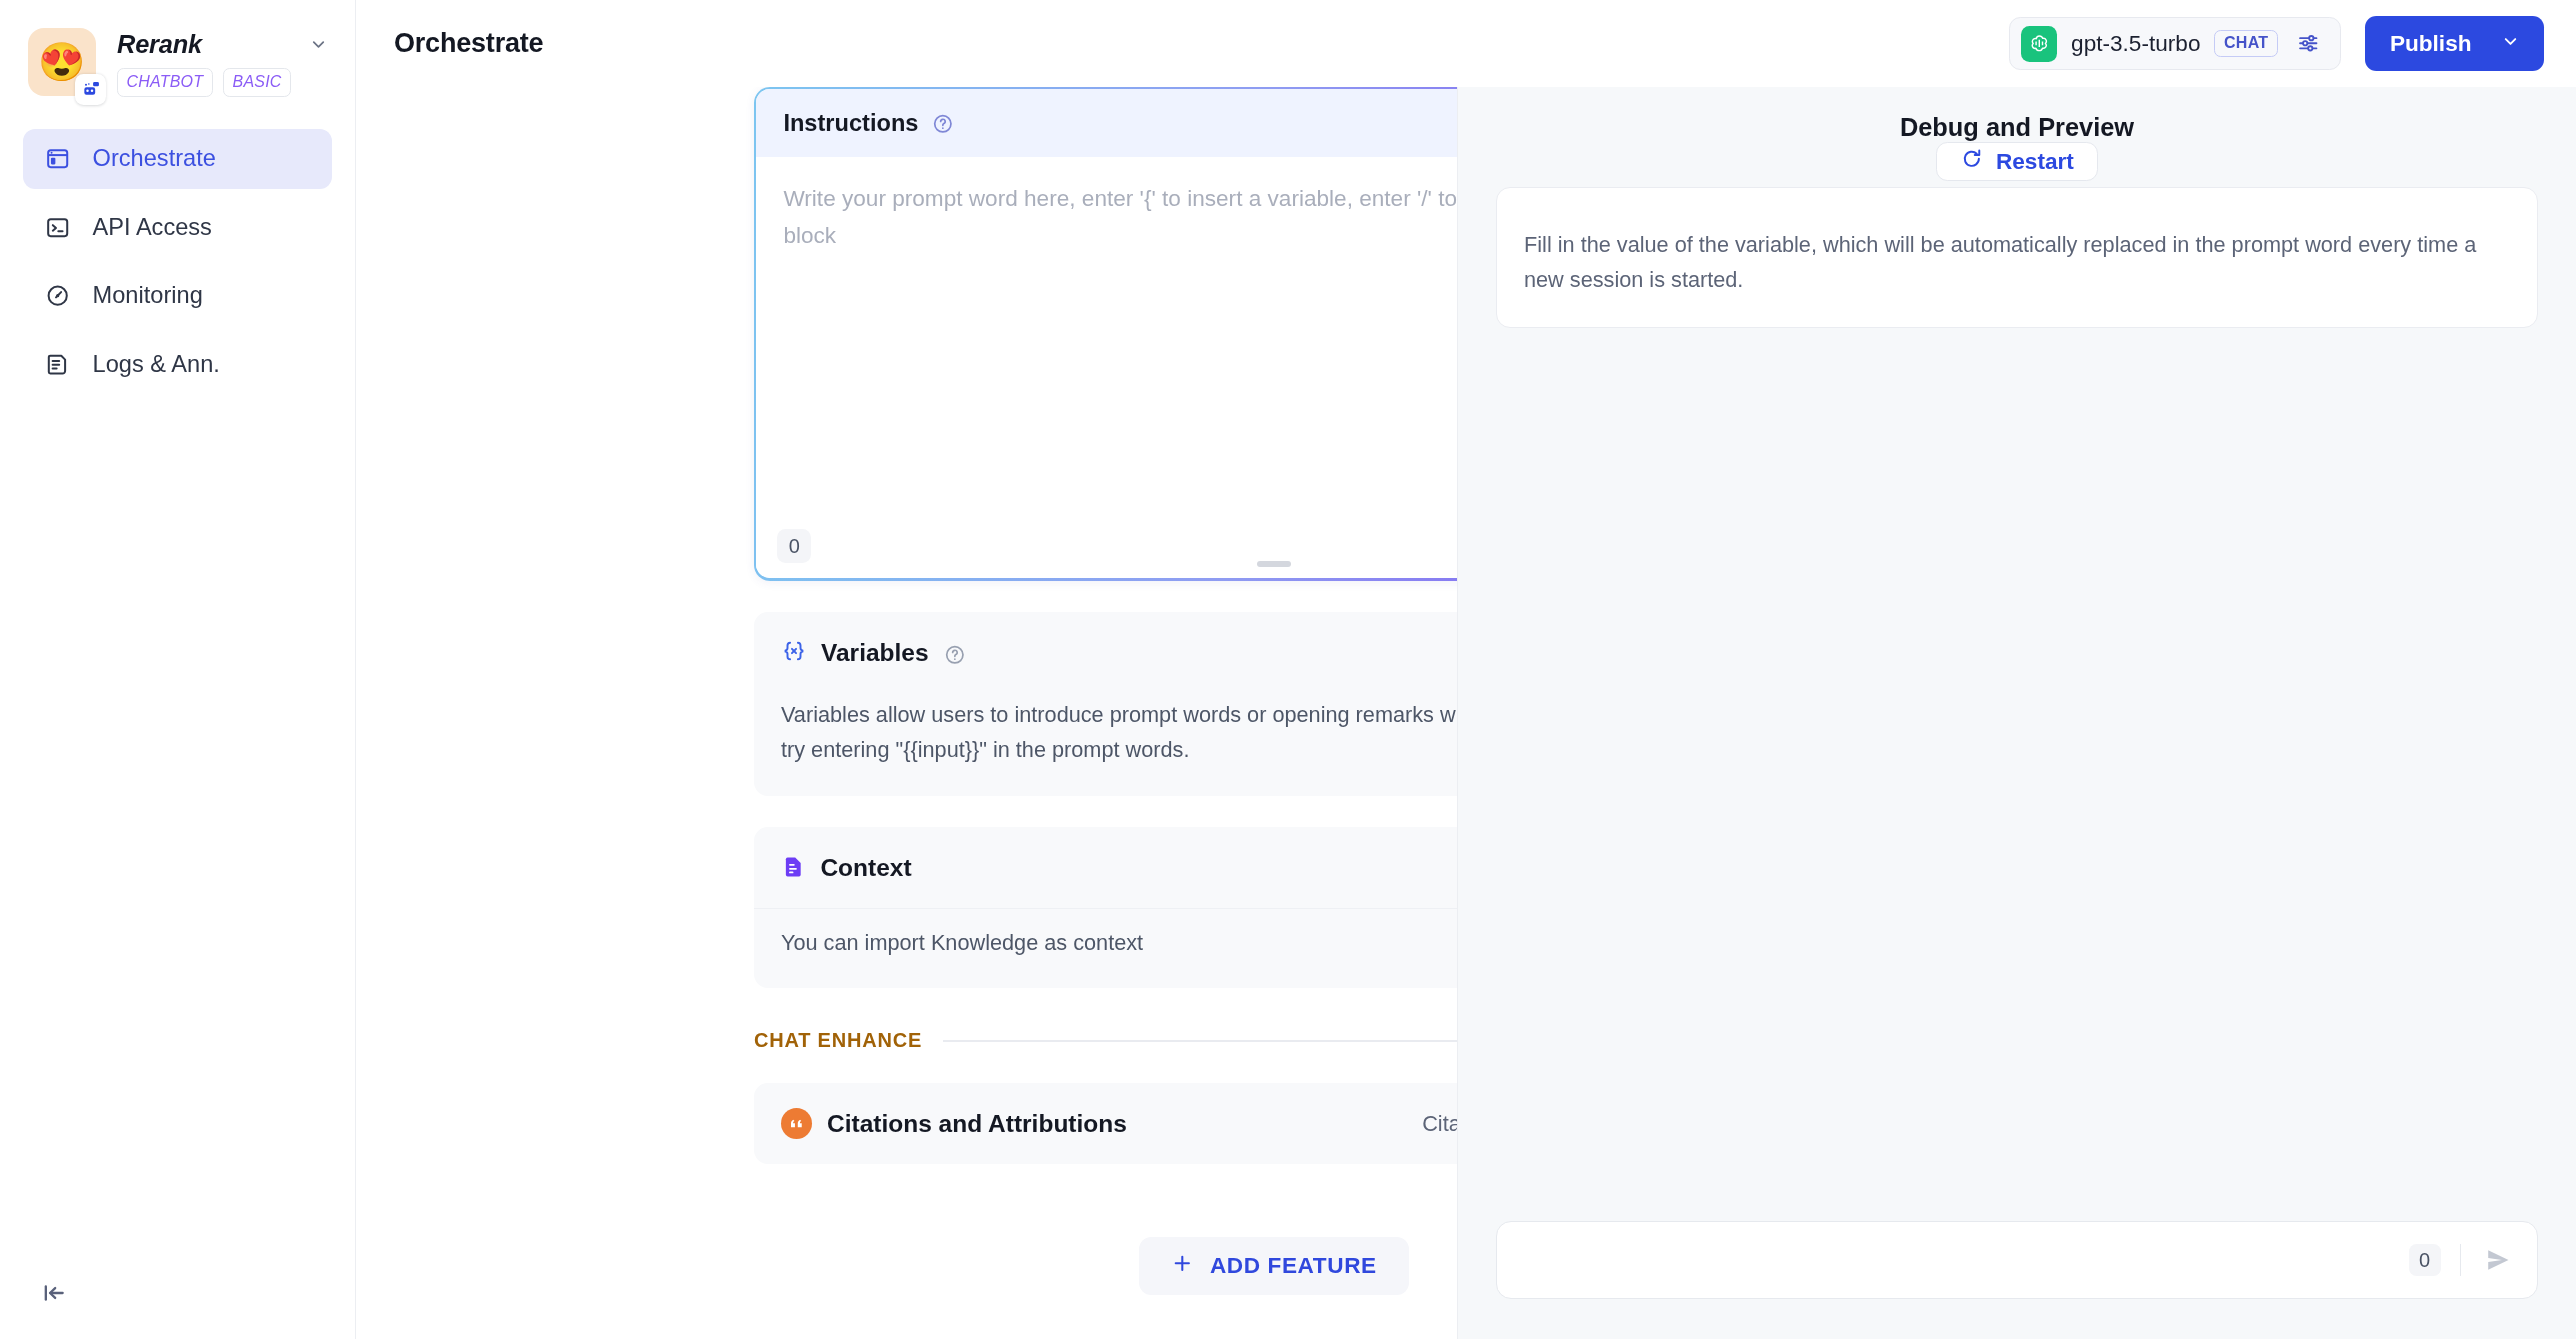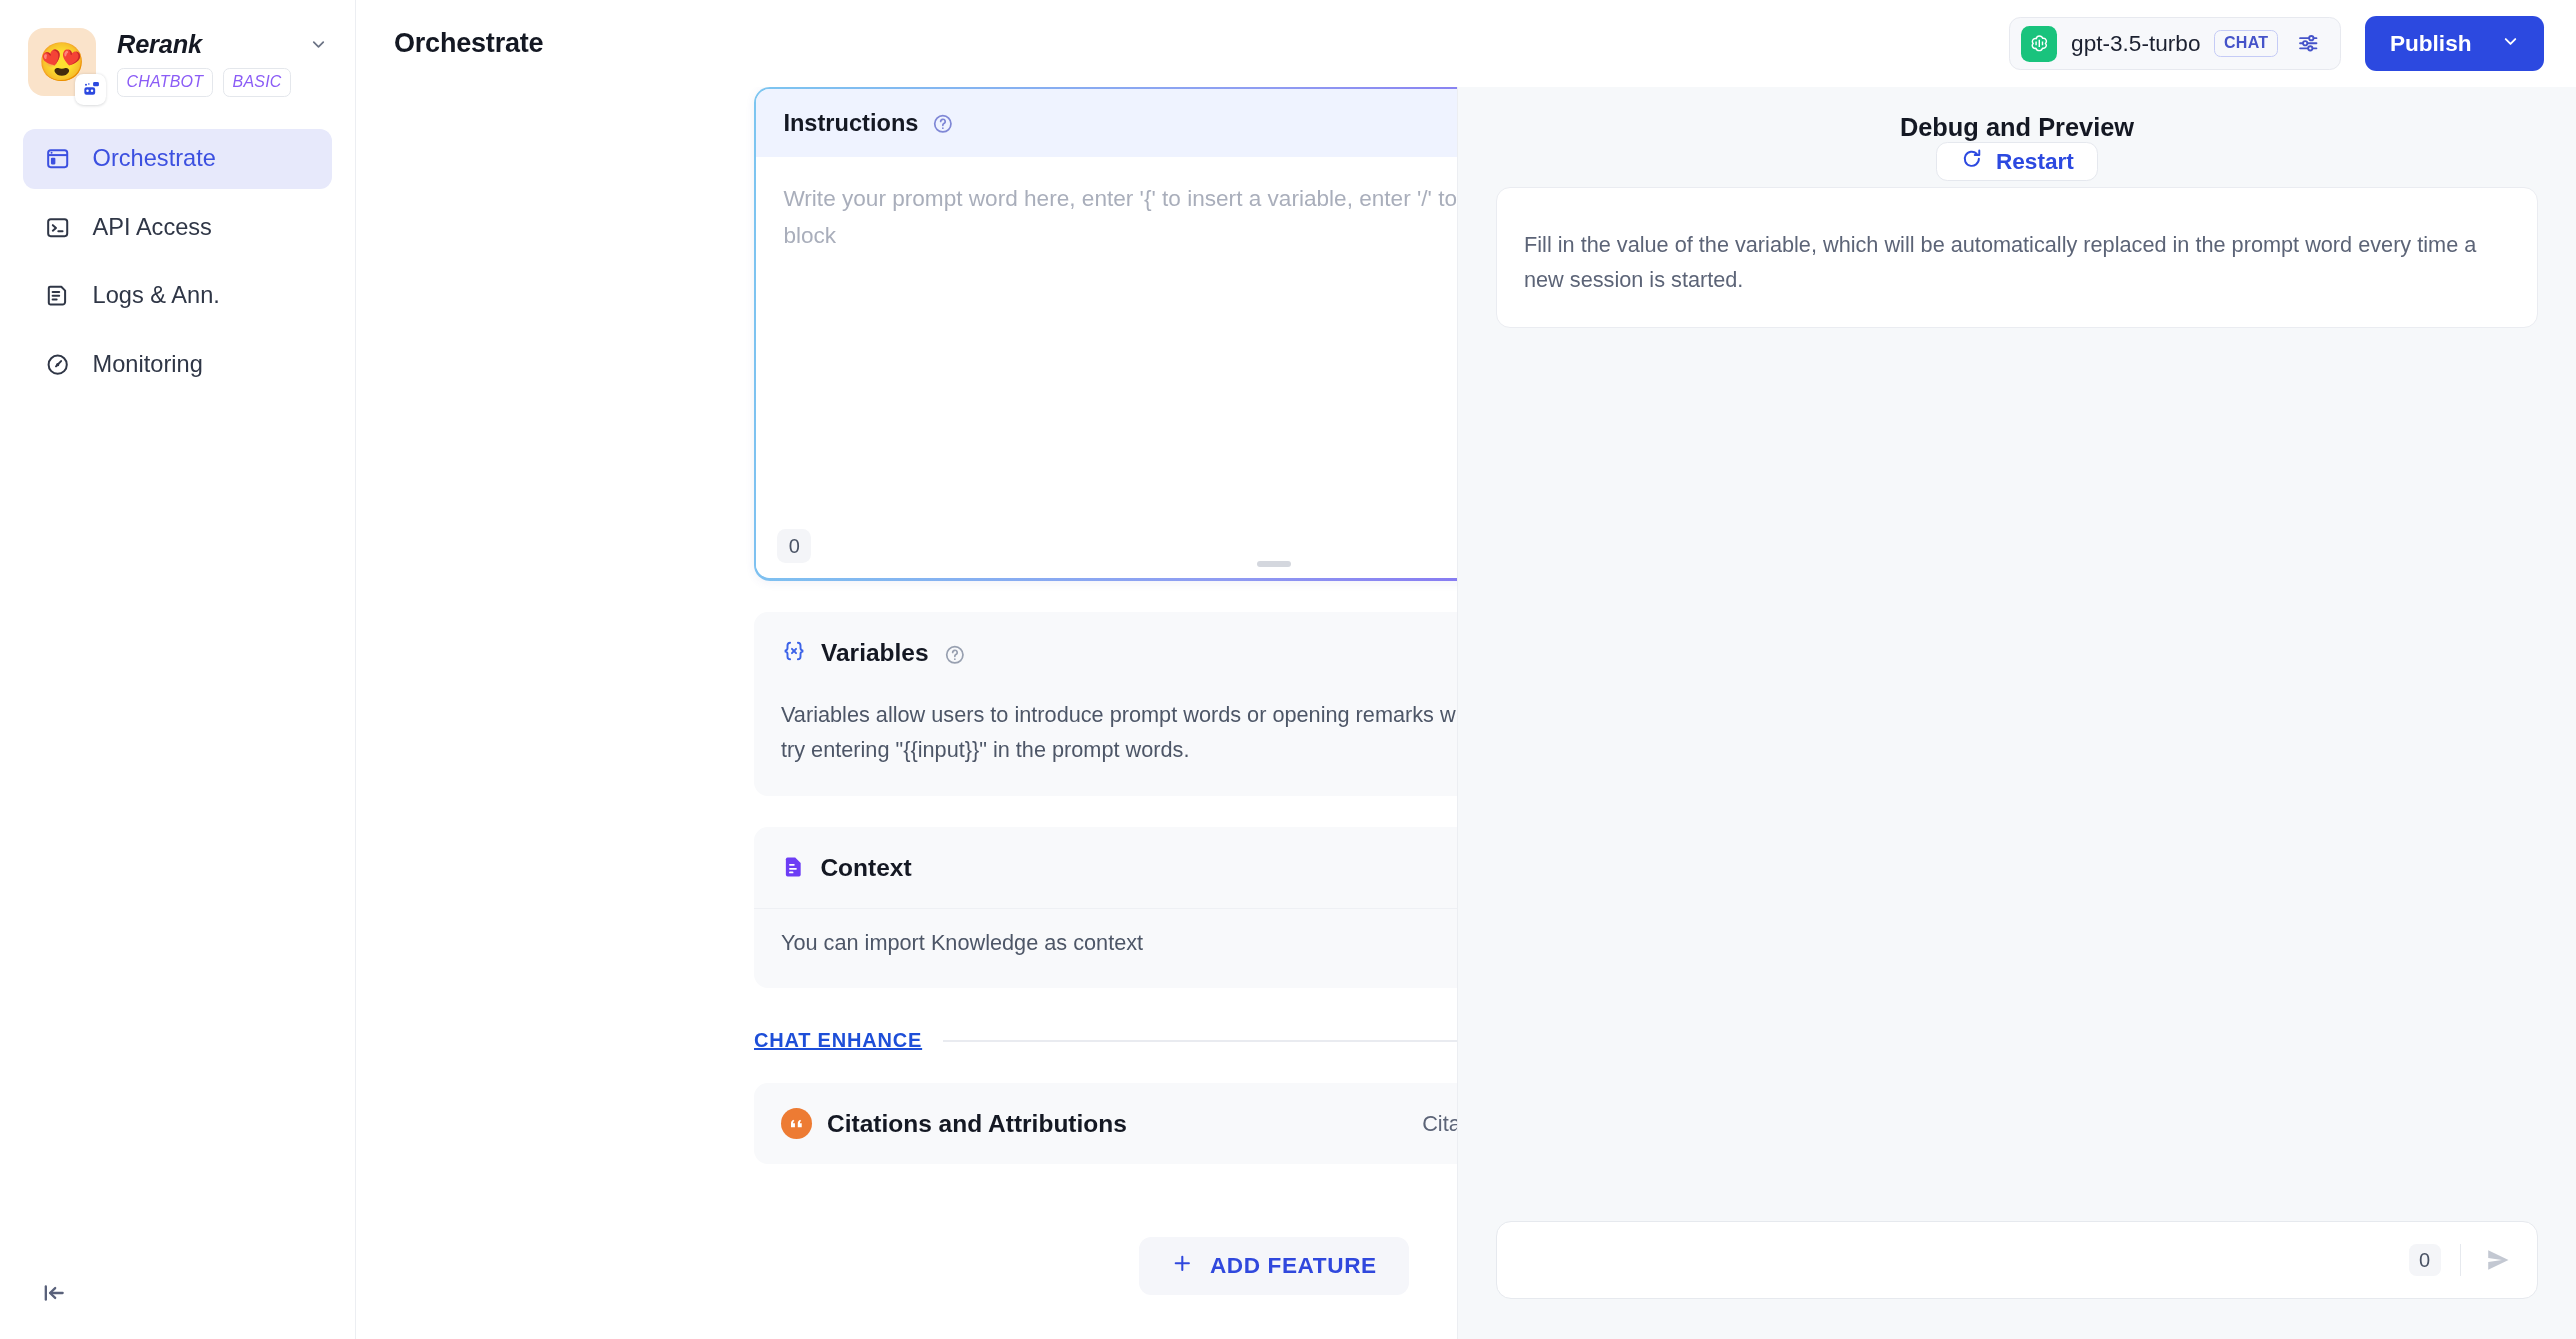--- a/index.html
+++ b/index.html
@@ -126,21 +126,21 @@
   }
   .card-head { height: 81px; display: flex; align-items: center; justify-content: space-between; padding: 0 27px; }
   .card-title-wrap { display: flex; align-items: flex-end; gap: 14px; }
   .card-title { font-size: 24.5px; font-weight: 700; color: #141823; }
   .card-body { padding: 3.8px 27px 29px; }
   .card-text { font-size: 21.7px; color: #4d5667; line-height: 1.63; max-width: 980px; }
   .ctx-body { padding: 21px 27px 32px; border-top: 1.5px solid #eef0f4; }
   .ctx-text { font-size: 21.7px; color: #4d5667; }
 
   .section-head { display: flex; align-items: center; gap: 21px; margin-top: 41px; }
-  .section-label { font-size: 20px; font-weight: 600; color: #1d4ed8; letter-spacing: 0.8px; text-decoration: underline; }
+  .section-label { font-size: 20px; font-weight: 600; color: #a16207; letter-spacing: 0.8px; }
   .section-rule { flex: 1; height: 1.5px; background: #e9ebf0; }
 
   .feat-row { display: flex; align-items: center; justify-content: space-between; padding: 0 27px; height: 81px; }
   .feat-left { display: flex; align-items: center; gap: 15px; }
   .feat-title { font-size: 24.5px; font-weight: 700; color: #141823; }
   .feat-status { font-size: 21.7px; color: #5c6477; }
   .quote-ico {
     width: 31px; height: 31px; border-radius: 50%; background: #ed7b33;
     display: flex; align-items: center; justify-content: center; flex: 0 0 31px;
   }
@@ -245,38 +245,38 @@
           <svg width="25.4" height="25.4" viewBox="0 0 24 24" fill="none" stroke="#2f3646" stroke-width="1.9" stroke-linecap="round" stroke-linejoin="round">
             <rect x="3" y="4" width="18" height="16" rx="2.4"></rect>
             <polyline points="7.4 9.6 10.4 12.2 7.4 14.8"></polyline>
             <line x1="12.6" y1="15.4" x2="16.6" y2="15.4"></line>
           </svg>
         </span>
         <span>API Access</span>
       </div>
       <div class="nav-item">
         <span class="nav-ico">
+          <svg width="25.4" height="25.4" viewBox="0 0 24 24" fill="none" stroke="#2f3646" stroke-width="1.9" stroke-linecap="round">
+            <circle cx="12" cy="12" r="8.6"></circle>
+            <line x1="15.2" y1="8.6" x2="10.4" y2="13.6"></line>
+            <circle cx="12" cy="12" r="1.5" fill="#2f3646" stroke="none"></circle>
+          </svg>
+        </span>
+        <span>Monitoring</span>
+      </div>
+      <div class="nav-item">
+        <span class="nav-ico">
           <svg width="25.4" height="25.4" viewBox="0 0 24 24" fill="none" stroke="#2f3646" stroke-width="1.9" stroke-linecap="round" stroke-linejoin="round">
             <path d="M5 3.6h10.4l3.6 3.6V18a2.4 2.4 0 0 1-2.4 2.4H5A1.4 1.4 0 0 1 3.6 19V5A1.4 1.4 0 0 1 5 3.6z"></path>
             <line x1="7.2" y1="8.4" x2="13.4" y2="8.4"></line>
             <line x1="7.2" y1="12" x2="13.4" y2="12"></line>
             <line x1="7.2" y1="15.6" x2="11" y2="15.6"></line>
           </svg>
         </span>
         <span>Logs &amp; Ann.</span>
-      </div>
-      <div class="nav-item">
-        <span class="nav-ico">
-          <svg width="25.4" height="25.4" viewBox="0 0 24 24" fill="none" stroke="#2f3646" stroke-width="1.9" stroke-linecap="round">
-            <circle cx="12" cy="12" r="8.6"></circle>
-            <line x1="15.2" y1="8.6" x2="10.4" y2="13.6"></line>
-            <circle cx="12" cy="12" r="1.5" fill="#2f3646" stroke="none"></circle>
-          </svg>
-        </span>
-        <span>Monitoring</span>
       </div>
     </nav>
 
     <div class="collapse-btn">
       <svg width="28" height="28" viewBox="0 0 24 24" fill="none" stroke="#59617a" stroke-width="2" stroke-linecap="round" stroke-linejoin="round">
         <line x1="5" y1="6.4" x2="5" y2="17.6"></line>
         <line x1="19.4" y1="12" x2="9" y2="12"></line>
         <polyline points="13 7.8 8.6 12 13 16.2"></polyline>
       </svg>
     </div>

